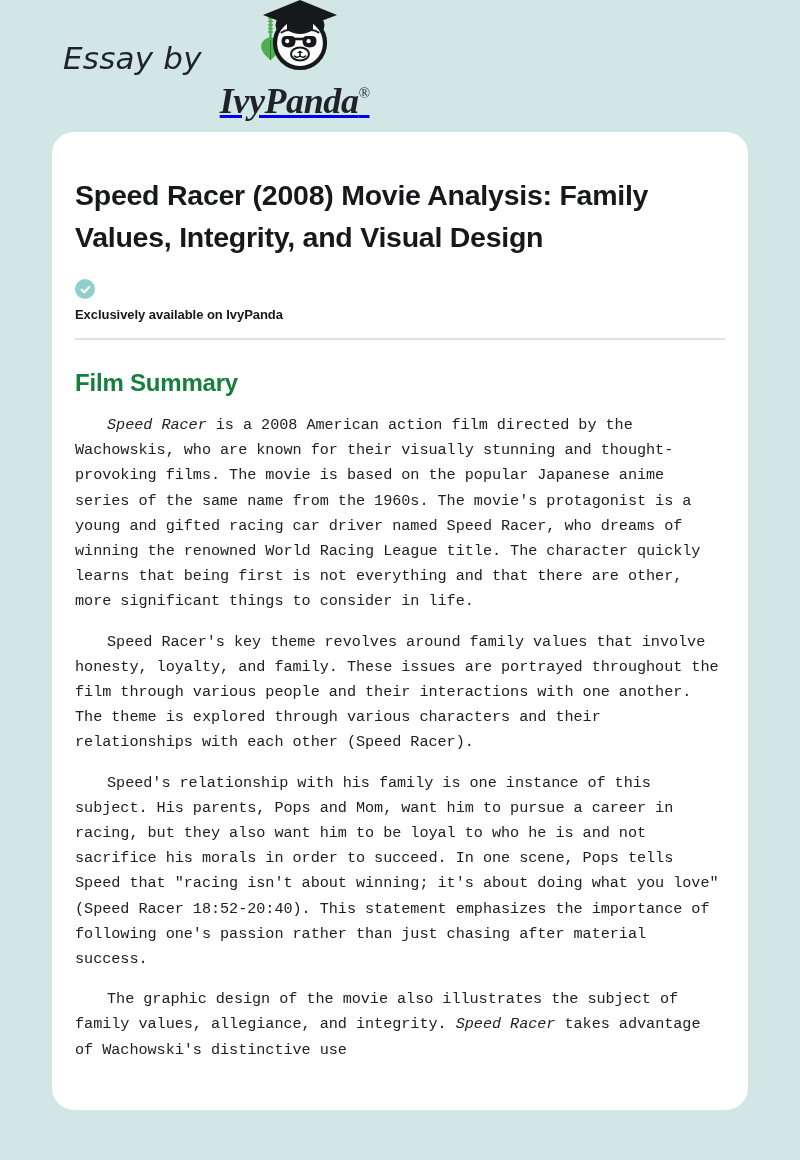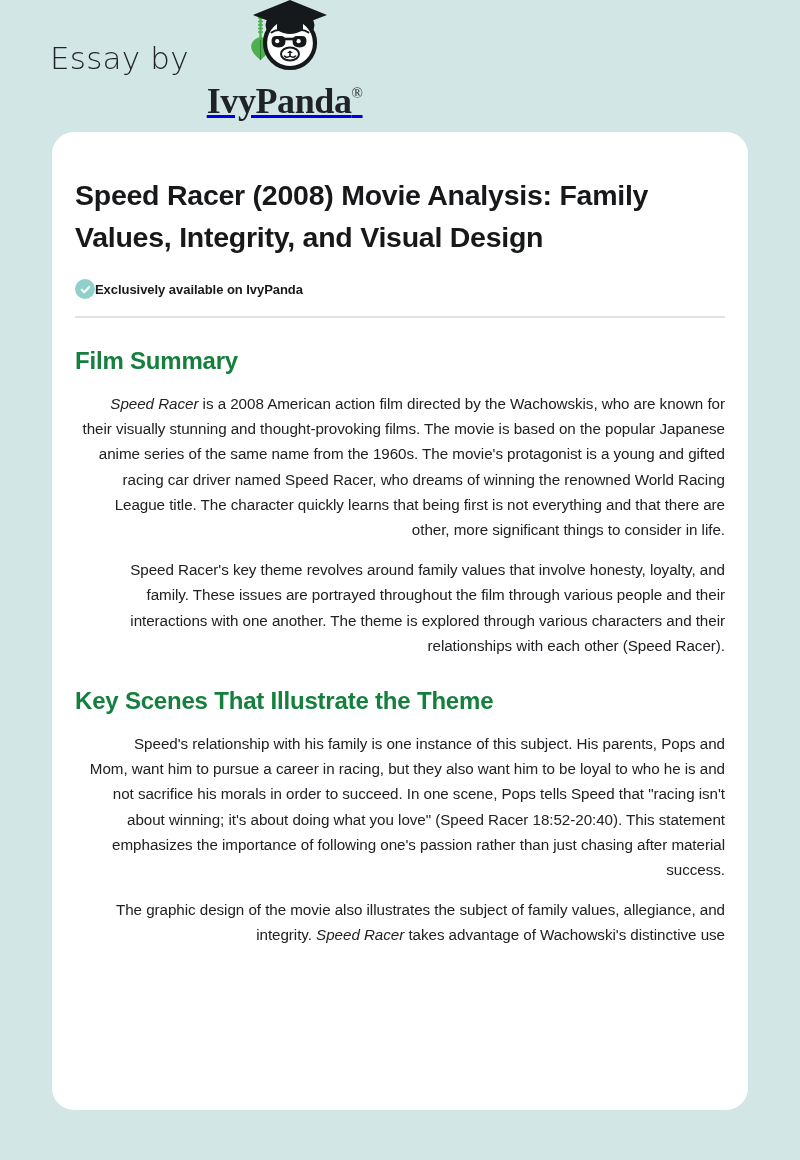--- a/index.html
+++ b/index.html
@@ -19,21 +19,22 @@
   
   .brand-bar {
     position: absolute;
     left: 0;
     top: 0;
     width: 800px;
     height: 116px;
     display: flex;
     align-items: center;
     box-sizing: border-box;
-    padding-left: 50px;
+    padding-left: 63px;
+    font-style: italic;
   }
   .brand-essay-by {
     font-family: "DejaVu Sans", sans-serif;
     font-size: 31px;
     font-weight: 300;
     color: #1f2328;
     letter-spacing: 0.2px;
     line-height: 1;
     margin-right: 18px;
     white-space: nowrap;
@@ -93,22 +94,23 @@
     font-size: 28.5px;
     font-weight: 700;
     line-height: 42px;
     color: #17181a;
     margin: 0 0 16px 0;
     letter-spacing: -0.25px;
   }
 
   .exclusive-badge {
     display: flex;
-    align-items: center;
+    gap: 9px;
     margin-top: 21px;
+    flex-direction: column;
   }
   .check-circle {
     width: 20px;
     height: 20px;
     border-radius: 50%;
     background: #8fd0ca;
     flex: 0 0 auto;
     display: flex;
     align-items: center;
     justify-content: center;
@@ -134,27 +136,27 @@
     font-family: "Liberation Sans", sans-serif;
     font-size: 24px;
     font-weight: 700;
     color: #15803d;
     line-height: 30px;
     margin: 28px 0 0 0;
     letter-spacing: -0.2px;
   }
 
   .body-par {
-    font-family: Liberation Sans, sans-serif;
+    font-family: Liberation Mono, monospace;
     font-size: 15.2px;
     line-height: 25.2px;
     color: #202124;
     margin: 15px 0 0 0;
     text-indent: 32px;
-    text-align: right;
+    text-align: left;
     letter-spacing: -0.05px;
   }
   .body-par em { font-style: italic; }
 </style>
 </head>
 <body>
 
 <div class="brand-bar">
   <span class="brand-essay-by">Essay by</span>
 
@@ -218,19 +220,18 @@
       </span>
       <span class="exclusive-label">Exclusively available on IvyPanda</span>
     </div>
 
     <hr class="rule">
 
     <div id="sections-host">
         <h2 class="sec-heading">Film Summary</h2>
         <p class="body-par"><em>Speed Racer</em><span> is a 2008 American action film directed by the Wachowskis, who are known for their visually stunning and thought-provoking films. The movie is based on the popular Japanese anime series of the same name from the 1960s. The movie's protagonist is a young and gifted racing car driver named Speed Racer, who dreams of winning the renowned World Racing League title. The character quickly learns that being first is not everything and that there are other, more significant things to consider in life.</span></p>
         <p class="body-par"><span>Speed Racer's key theme revolves around family values that involve honesty, loyalty, and family. These issues are portrayed throughout the film through various people and their interactions with one another. The theme is explored through various characters and their relationships with each other (Speed Racer).</span></p>
-        <h2 class="sec-heading">Key Scenes That Illustrate the Theme</h2>
         <p class="body-par"><span>Speed's relationship with his family is one instance of this subject. His parents, Pops and Mom, want him to pursue a career in racing, but they also want him to be loyal to who he is and not sacrifice his morals in order to succeed. In one scene, Pops tells Speed that "racing isn't about winning; it's about doing what you love" (Speed Racer 18:52-20:40). This statement emphasizes the importance of following one's passion rather than just chasing after material success.</span></p>
         <p class="body-par"><span>The graphic design of the movie also illustrates the subject of family values, allegiance, and integrity. </span><em>Speed Racer</em><span> takes advantage of Wachowski's distinctive use</span></p>
       </div>
 
   </div>
 </div>
 
 </body></html>

